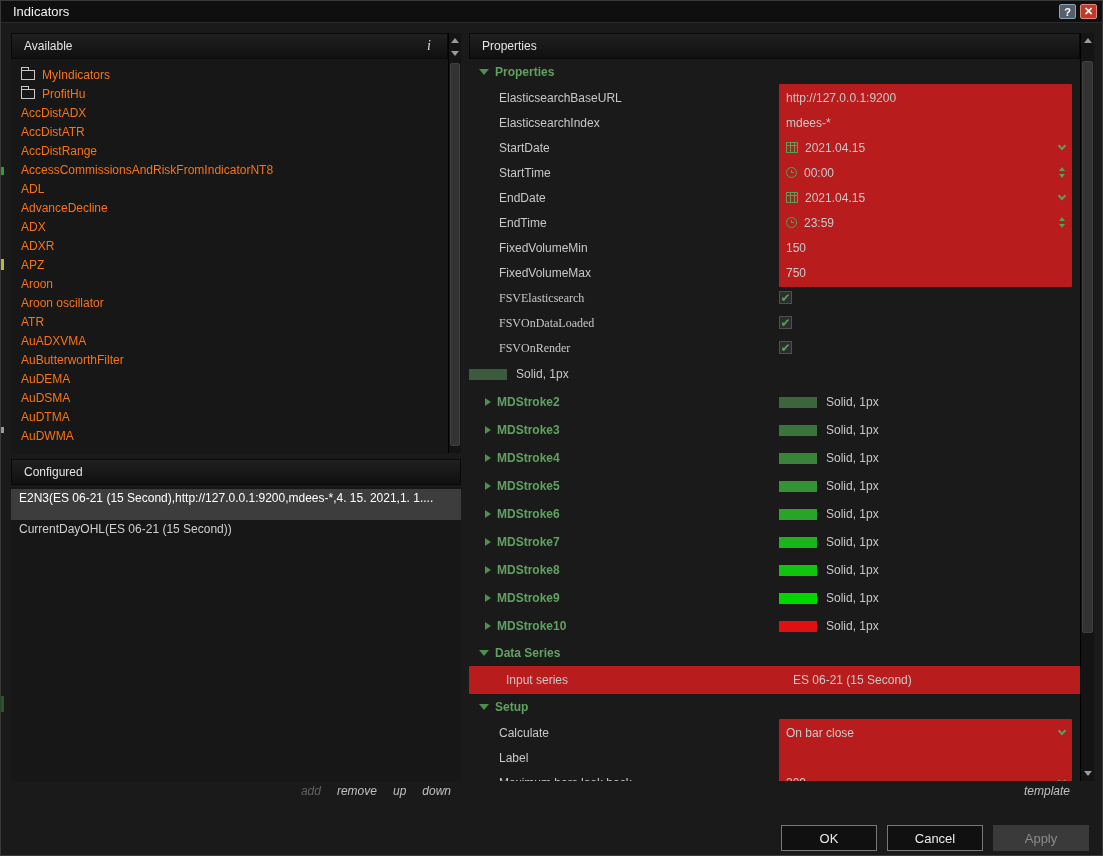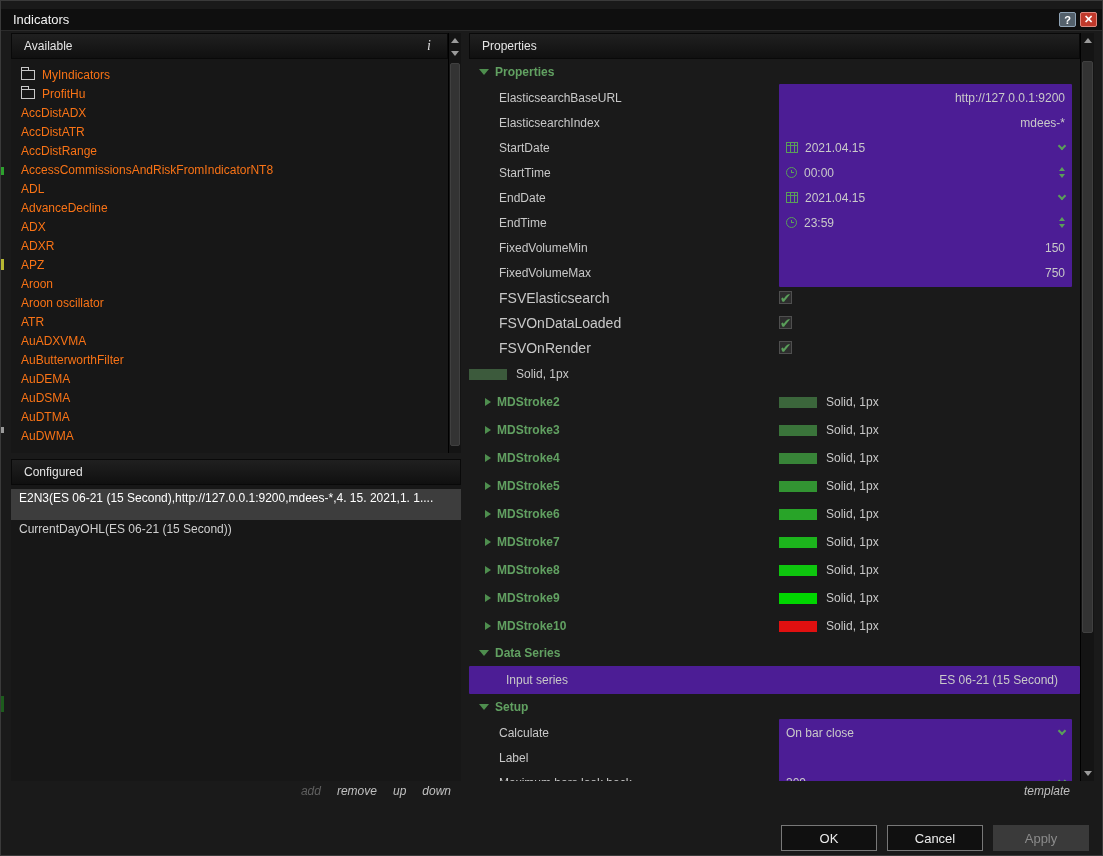--- a/index.html
+++ b/index.html
@@ -3,21 +3,21 @@
 <meta charset="utf-8">
 <style>
   * { margin:0; padding:0; box-sizing:border-box; }
   html,body { width:1103px; height:856px; background:#000; }
   body { font-family:"Liberation Sans",sans-serif; font-size:12px; color:#d0d0d0; position:relative; overflow:hidden; }
   :root { --accent:#5a9e5a; }
 
   .window { position:absolute; inset:0; background:#1a1a1a; border:1px solid #3a3a3a; }
 
   
-  .titlebar { position:absolute; top:8px; left:0; right:0; height:22px; background:#0f0f0f; display:flex; align-items:center; padding:0 5px 0 12px; border-bottom:1px solid #2b2b2b; }
+  .titlebar { position:absolute; top:0; left:0; right:0; height:22px; background:#0f0f0f; display:flex; align-items:center; padding:0 5px 0 12px; border-bottom:1px solid #2b2b2b; }
   .title { font-size:13px; color:#f2f2f2; flex:1; }
   .tb-btn { width:17px; height:15px; display:flex; align-items:center; justify-content:center; font-size:11px; font-weight:bold; color:#fff; margin-left:4px; border-radius:2px; }
   .tb-help { background:#53606b; border:1px solid #8fa3b5; }
   .tb-close { background:#c0392b; border:1px solid #e0887f; }
 
   
   .panel-header { background:linear-gradient(#202020,#101010); height:26px; display:flex; align-items:center; padding:0 12px; color:#e4e4e4; border:1px solid #090909; }
   .info-icon { margin-left:auto; font-family:"Liberation Serif",serif; font-style:italic; font-size:14px; color:#dadada; padding-right:4px; }
 
   
@@ -57,34 +57,34 @@
   .prow.section { height:26px; }
   .prow.stroke { height:28px; }
   .plabel { width:310px; display:flex; align-items:center; flex-shrink:0; padding-left:30px; color:#c8c8c8; }
   .prow.section .plabel { padding-left:10px; color:#61a061; font-weight:bold; }
   .prow.stroke .plabel { padding-left:16px; color:#61a061; font-weight:bold; }
   .arr { margin-right:6px; flex-shrink:0; }
   .arr-down { width:0; height:0; border-left:5px solid transparent; border-right:5px solid transparent; border-top:6px solid #4e8e4e; }
   .arr-right { width:0; height:0; border-top:4px solid transparent; border-bottom:4px solid transparent; border-left:6px solid #4e8e4e; }
 
   .pvalue { flex:1; display:flex; align-items:center; padding-right:8px; min-width:0; }
-  .field { height:28px; background:#4c1d95; display:flex; align-items:center; flex:1; padding:0 7px; color:#c9c9c9; border-radius:1px; min-width:0;justify-content:flex-end; }
+  .field { height:28px; background:#b91c1c; display:flex; align-items:center; flex:1; padding:0 7px; color:#c9c9c9; border-radius:1px; min-width:0; }
   .field-text { white-space:nowrap; overflow:hidden; }
   .calendar-icon { width:12px; height:11px; flex-shrink:0; margin-right:7px; border:1px solid var(--accent);
     background-image:linear-gradient(var(--accent),var(--accent)),linear-gradient(var(--accent),var(--accent)),linear-gradient(var(--accent),var(--accent));
     background-size:100% 1px,1px 100%,1px 100%; background-position:0 2px,3px 0,7px 0; background-repeat:no-repeat; }
   .clock-icon { width:11px; height:11px; flex-shrink:0; margin-right:7px; border:1px solid var(--accent); border-radius:50%; position:relative; }
   .clock-icon::after { content:''; position:absolute; left:4px; top:2px; width:1px; height:3px; background:var(--accent); }
   .clock-icon::before { content:''; position:absolute; left:4px; top:4px; width:3px; height:1px; background:var(--accent); }
   .chevron { width:6px; height:6px; border-right:2px solid var(--accent); border-bottom:2px solid var(--accent); transform:rotate(45deg); margin-left:auto; margin-top:-3px; flex-shrink:0; }
   .spinner { margin-left:auto; display:flex; flex-direction:column; gap:3px; align-items:center; flex-shrink:0; }
   .spin-up { width:0; height:0; border-left:3.5px solid transparent; border-right:3.5px solid transparent; border-bottom:4px solid var(--accent); }
   .spin-down { width:0; height:0; border-left:3.5px solid transparent; border-right:3.5px solid transparent; border-top:4px solid var(--accent); }
   .checkbox { width:13px; height:13px; background:#2d2d2d; border:1px solid #4f4f4f; display:flex; align-items:center; justify-content:center; }
-  .check { color:var(--accent); font-size:14px; line-height:10px; }
+  .check { color:var(--accent); font-size:12px; line-height:10px;font-family:Liberation Serif, serif; }
   .swatch { width:38px; height:11px; margin-right:9px; flex-shrink:0; }
   .stroke-text { color:#c8c8c8; }
 
   .template-link { position:absolute; left:468px; top:783px; width:611px; text-align:right; font-style:italic; color:#c0c0c0; padding-right:10px; }
 
   
   .footer { position:absolute; left:0; right:0; top:824px; height:28px; display:flex; justify-content:flex-end; gap:10px; padding-right:13px; }
   .btn { width:96px; height:26px; background:#101010; border:1px solid #787878; color:#ececec; font-size:13px; font-family:inherit; display:flex; align-items:center; justify-content:center; }
   .btn.disabled { background:#3a3a3a; border-color:#3a3a3a; color:#8b8b8b; }
 

